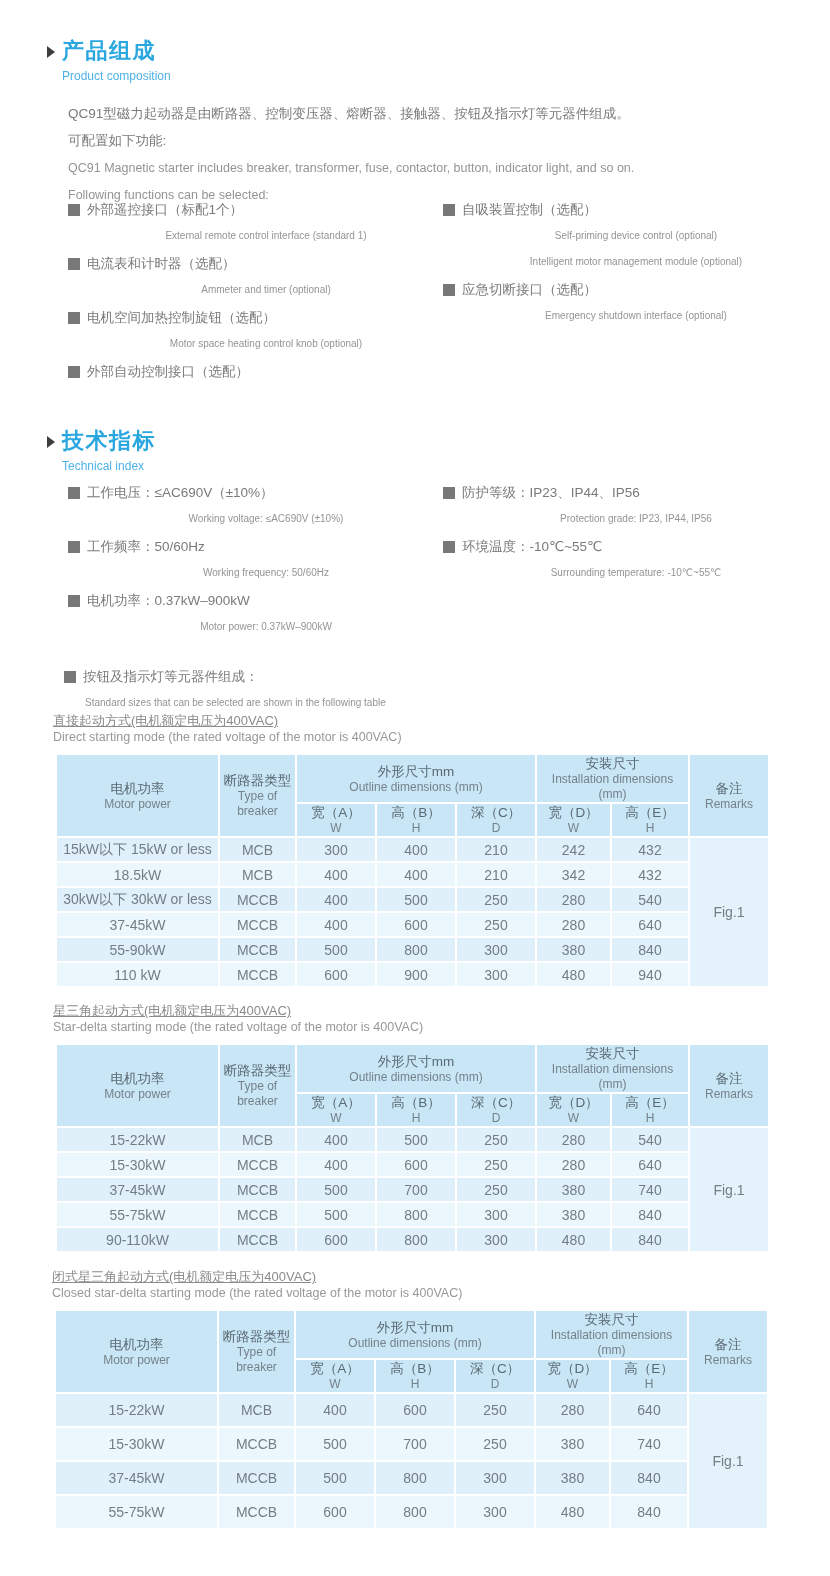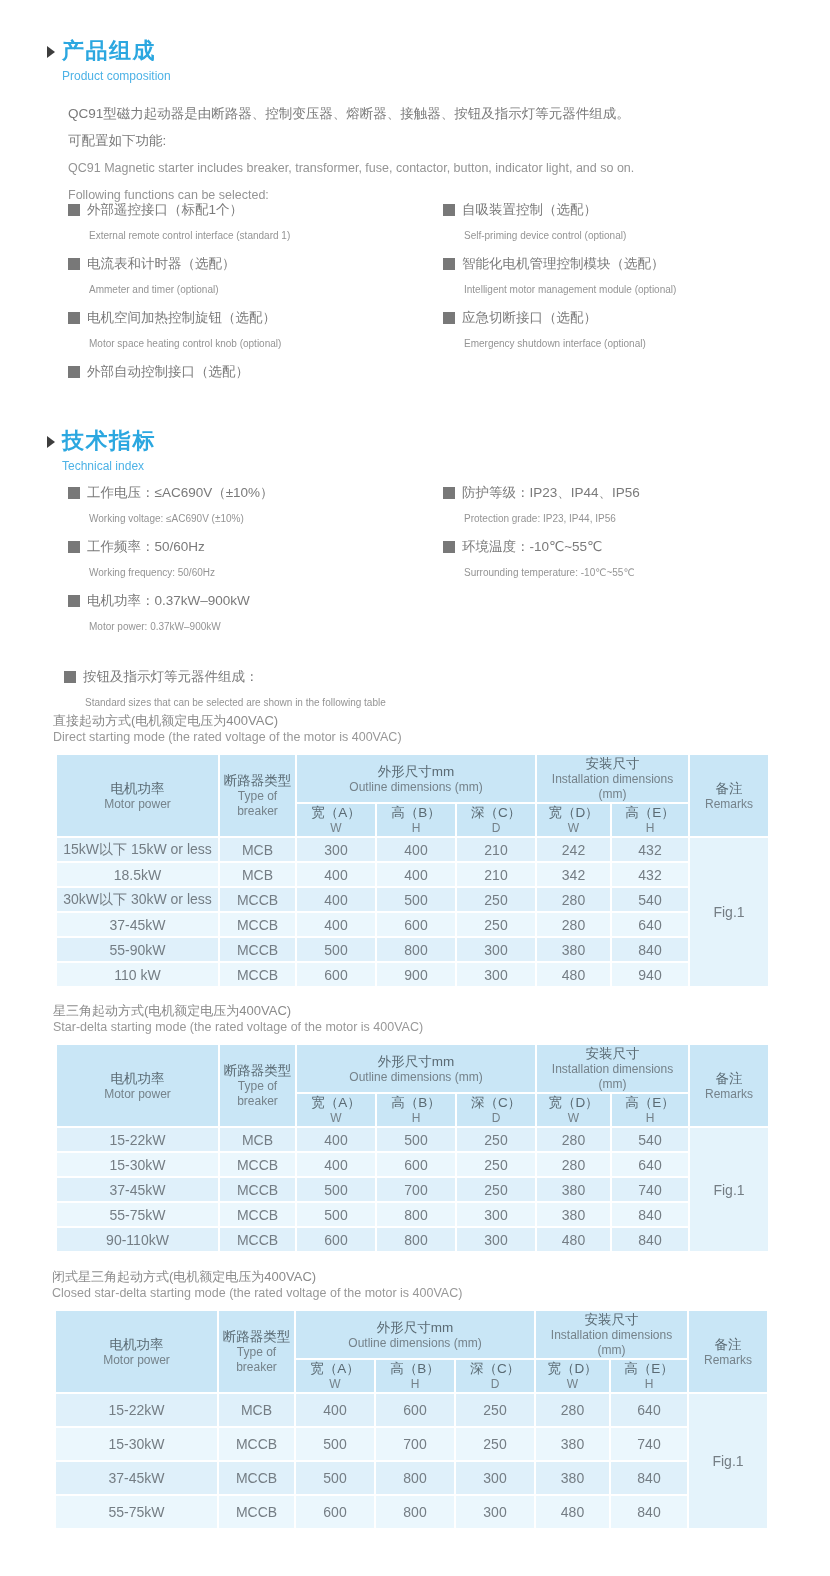--- a/index.html
+++ b/index.html
@@ -37,32 +37,32 @@
   
   .intro{position:absolute;left:68px;top:94px;width:730px;margin-top:12px;}
   .intro p{line-height:16px;margin-bottom:11px;}
   .p-zh{font-size:13.5px;color:var(--text-zh);}
   .p-en{font-size:12.5px;color:var(--text-en);}
 
   
   .two-col{position:absolute;left:68px;width:740px;display:flex;}
   .col-l{width:375px;flex:none;}
   .col-r{flex:1;}
-  .li-item{margin-bottom:9px;}
+  .li-item{margin-bottom:9px;text-align:center;}
   .li-zh{font-size:13.5px;color:var(--text-zh);margin-bottom:10px;display:flex;align-items:center;}
   .sq{display:inline-block;width:12px;height:12px;background:var(--bullet);
       margin-right:7px;flex:none;}
   .li-en{font-size:10px;color:var(--text-en);padding-left:21px;margin-bottom:12px;line-height:14px;}
 
   
   .note{position:absolute;left:64px;top:668px;}
 
   
   .tbl-block{position:absolute;left:53px;width:720px;}
-  .cap-zh{font-size:13px;color:#8b8b8b;line-height:17px;}
+  .cap-zh{font-size:13px;color:#8b8b8b;line-height:17px;text-decoration:underline;}
   .cap-en{font-size:12.5px;color:#989898;line-height:17px;margin-bottom:7px;}
   .tbl-host{margin-left:2px;}
   table.spec-table{border-collapse:collapse;table-layout:fixed;width:713px;}
   .spec-table th,.spec-table td{
     border:2px solid #fff;text-align:center;vertical-align:middle;
     padding:0;font-weight:normal;overflow:hidden;
   }
   .spec-table thead th{background:var(--header-bg);}
   .hz{font-size:13.5px;color:var(--header-zh);line-height:17px;}
   .he{font-size:12px;color:var(--header-en);line-height:15px;}
@@ -128,24 +128,20 @@
       </div>
     <div class="col-r" id="features-right">
         <div class="li-item">
           <div class="li-zh">
             <span class="sq"></span>
             <span>自吸装置控制（选配）</span>
           </div>
           <div class="li-en">Self-priming device control (optional)</div>
         </div>
         <div class="li-item">
-          <div class="li-zh">
-            <span class="sq"></span>
-            <span>智能化电机管理控制模块（选配）</span>
-          </div>
           <div class="li-en">Intelligent motor management module (optional)</div>
         </div>
         <div class="li-item">
           <div class="li-zh">
             <span class="sq"></span>
             <span>应急切断接口（选配）</span>
           </div>
           <div class="li-en">Emergency shutdown interface (optional)</div>
         </div>
       </div>

